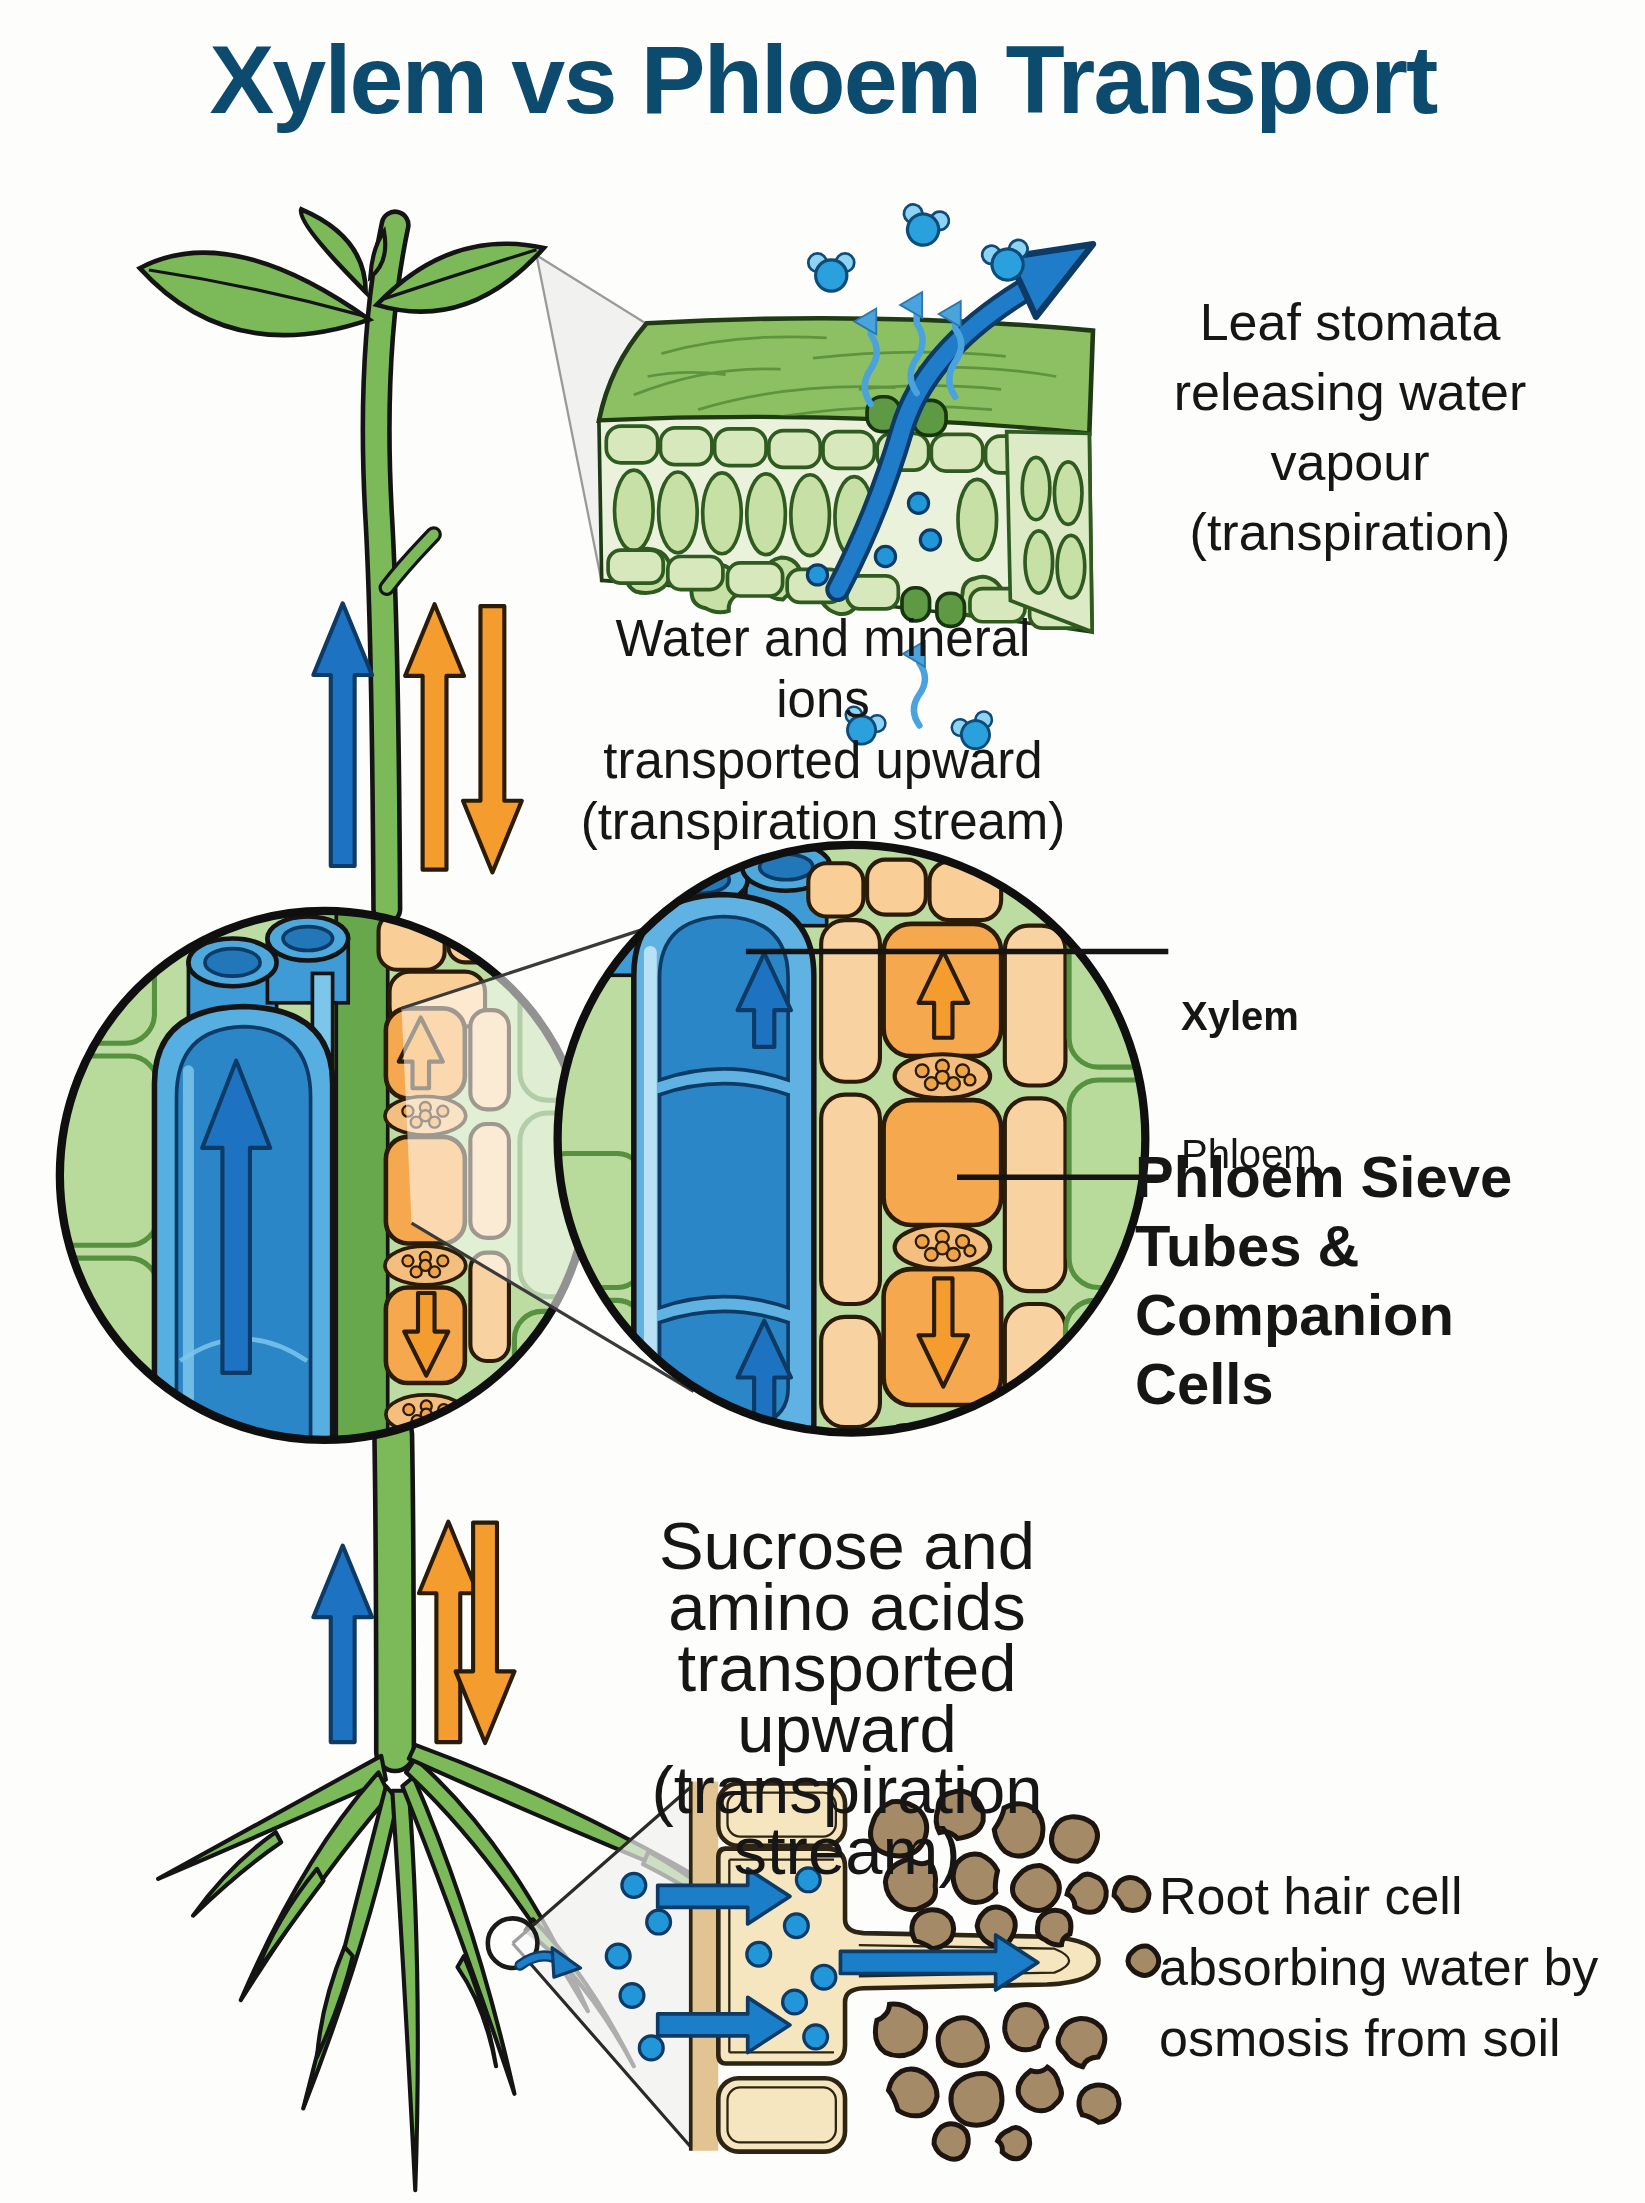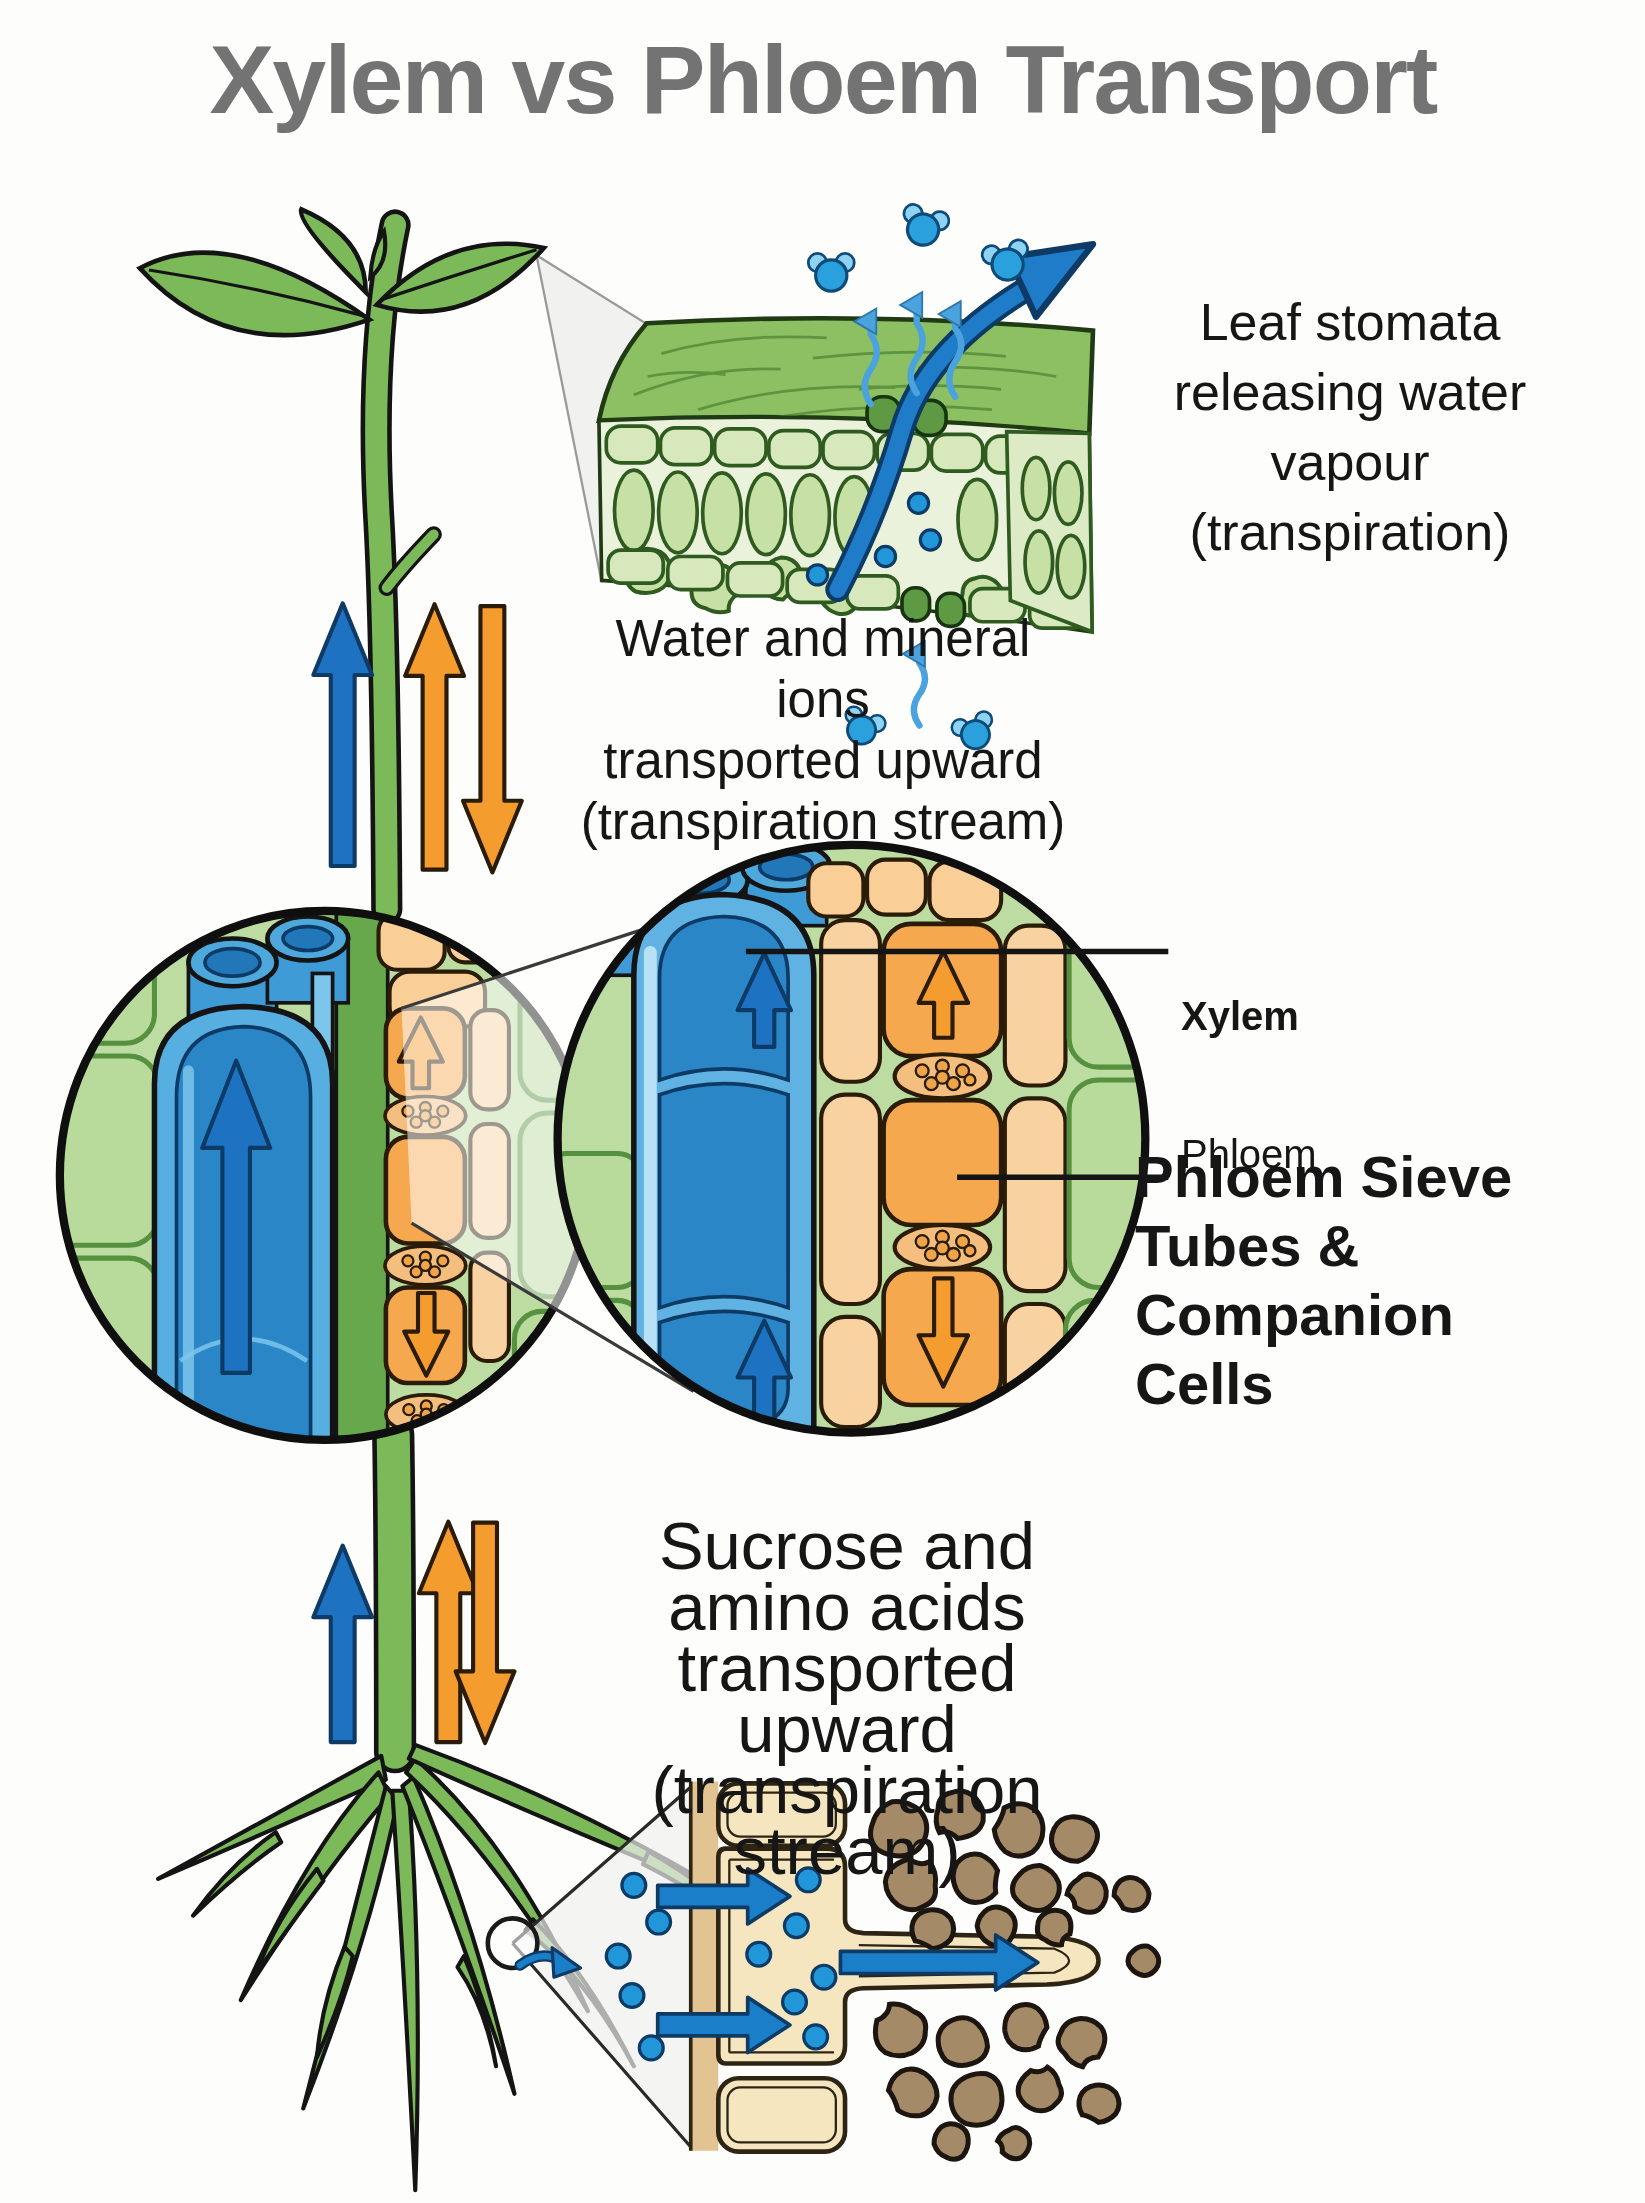--- a/index.html
+++ b/index.html
@@ -1,20 +1,20 @@
 <!DOCTYPE html>
 <html style="--xylem-blue: #1e72c2; --phloem-orange: #f59c2f; --water-blue: #2196d8; --plant-green: #7cba59; --cell-green: #b8da9b; --soil-brown: #a58a68; --root-tan: #f5e6c0; --ink: #161616;font-size:14.7px"><head>
 <meta charset="utf-8">
 <style>
   html,body{margin:0;padding:0;background:#ffffff;}
   .stage{position:relative;width:1646px;height:2204px;background:#fdfdfb;overflow:hidden;
          font-family:"Liberation Sans",sans-serif;}
   svg{position:absolute;left:0;top:0;}
   .title{position:absolute;top:24px;left:0;width:100%;text-align:center;
-         font-size:97px;font-weight:bold;color:#737373;letter-spacing:-1.8px;}
+         font-size:97px;font-weight:bold;color:#0c4a6e;letter-spacing:-1.8px;}
   .lbl{position:absolute;white-space:pre-line;color:#161616;}
   .lbl.center{text-align:center;}
   #lbl-stomata{left:1093px;top:287px;width:514px;font-size:52px;line-height:70px;}
   #lbl-water{left:566px;top:608px;width:514px;font-size:51px;line-height:61px;}
   #lbl-sucrose{left:590px;top:1515px;width:514px;font-size:67px;line-height:61px;}
   #lbl-xylem{left:1181px;top:913px;font-size:40px;line-height:69px;}
   #lbl-xylem .b{font-weight:bold;}
   #lbl-phloem{left:1135px;top:1142px;font-size:58px;line-height:69px;font-weight:bold;}
   #lbl-roothair{left:1159px;top:1861px;font-size:52px;line-height:71px;}
   
@@ -426,14 +426,17 @@
 
 <div class="lbl" id="lbl-phloem">Phloem Sieve
 Tubes &amp;
 Companion
 Cells</div>
 
 <div class="lbl center" id="lbl-sucrose">Sucrose and amino acids
 transported upward
 (transpiration stream)</div>
 
+<div class="lbl" id="lbl-roothair">Root hair cell
+absorbing water by
+osmosis from soil</div>
 </div>
 
 
 </body></html>

